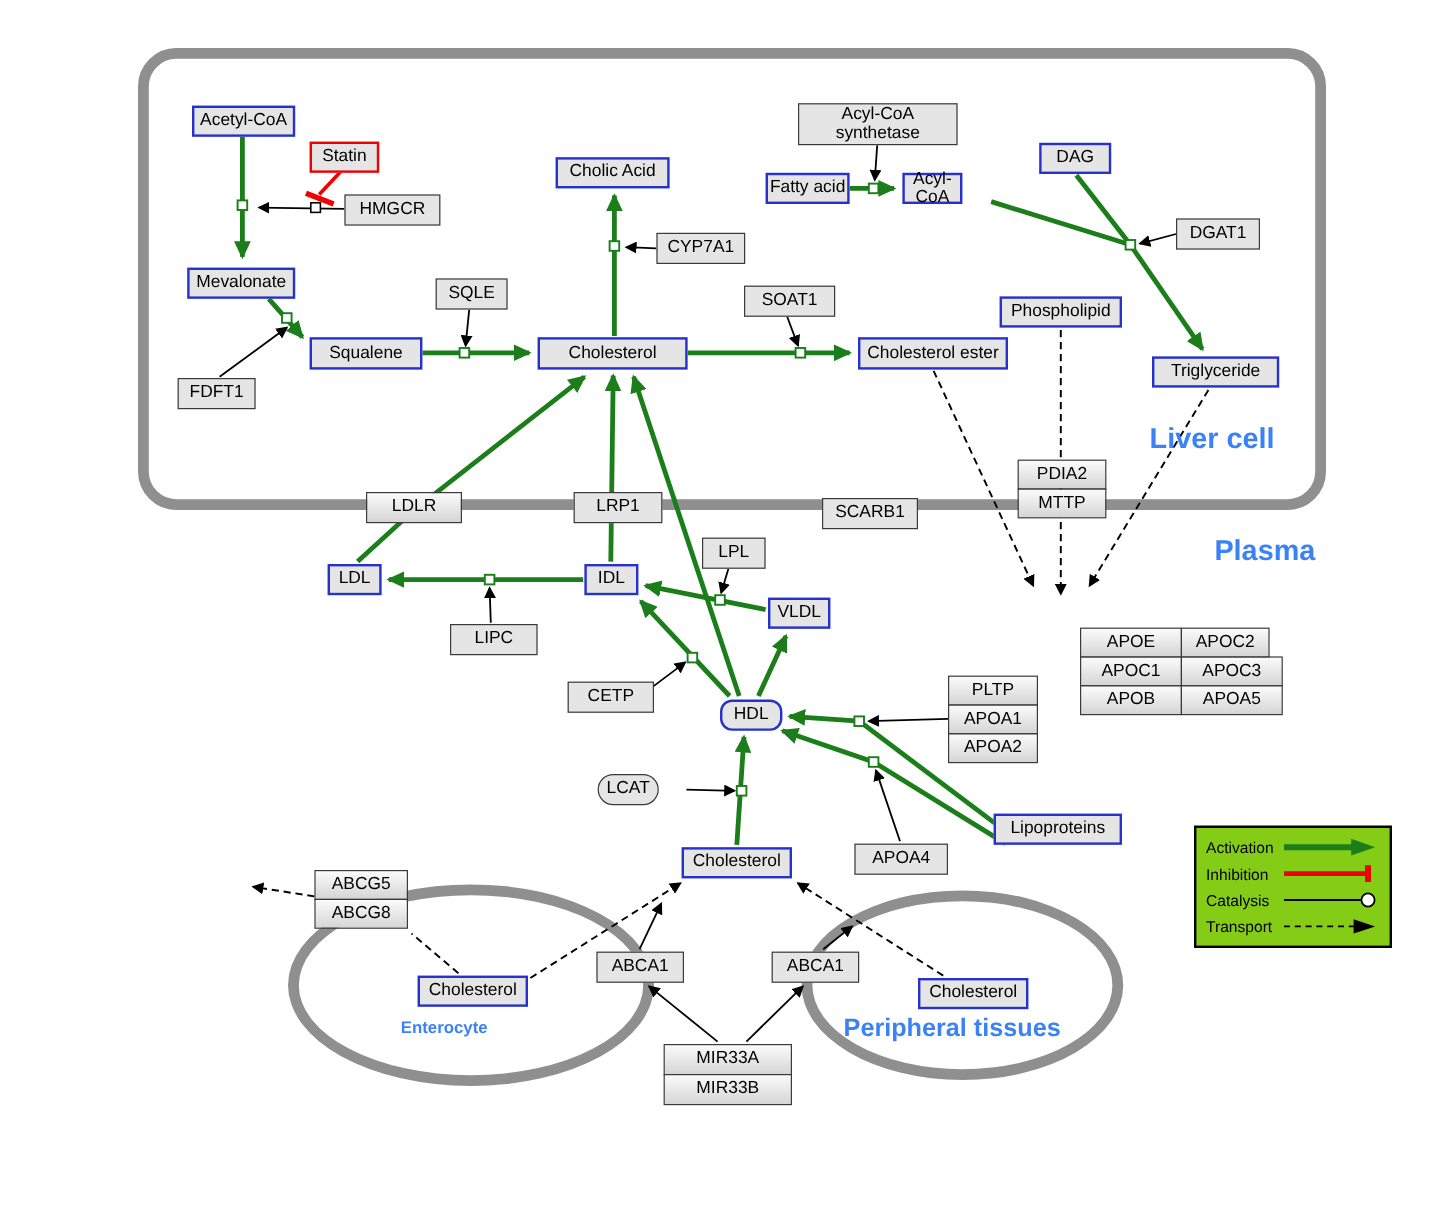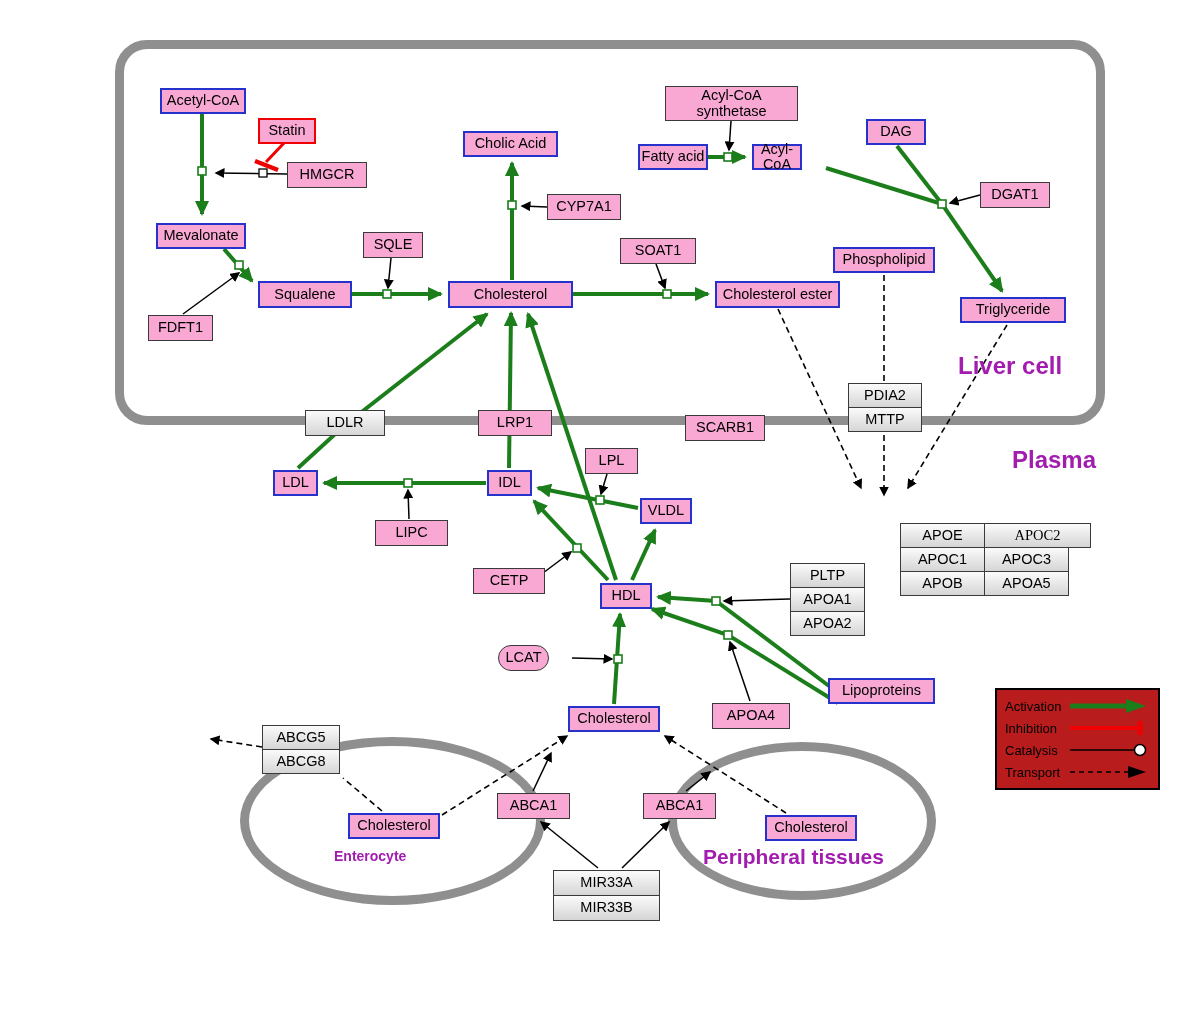--- a/index.html
+++ b/index.html
@@ -4,37 +4,37 @@
 <style>
   * { box-sizing: border-box; }
   html,body { margin:0; padding:0; background:#fff; font-family:"Liberation Sans",sans-serif; }
   #canvas { position:relative; width:1200px; height:1013px; background:#fff; overflow:hidden; }
 
   .compartment { position:absolute; border:9px solid var(--compartment-gray,#8f8f8f); background:transparent; z-index:1; }
   #liver-compartment { left:115px; top:40px; width:990px; height:385px; border-radius:32px; }
   #enterocyte-compartment { left:240px; top:737px; width:305px; height:168px; border-radius:50%; }
   #peripheral-compartment { left:668px; top:742px; width:268px; height:158px; border-radius:50%; }
 
-  .comp-label { position:absolute; font-weight:bold; color:#a21caf; z-index:4; white-space:nowrap; }
+  .comp-label { position:absolute; font-weight:bold; color:#3b82f6; z-index:4; white-space:nowrap; }
   #liver-label { left:958px; top:352px; font-size:24px; }
   #plasma-label { left:968px; top:446px; font-size:24px;margin-left:44px; }
   #enterocyte-label { left:334px; top:848px; font-size:14px; }
   #peripheral-label { left:703px; top:845px; font-size:21px; }
 
   #edges { position:absolute; left:0; top:0; z-index:2; }
   #nodes-layer { position:absolute; left:0; top:0; width:100%; height:100%; z-index:3; pointer-events:none; }
   .node { position:absolute; display:flex; align-items:center; justify-content:center; text-align:center;
-          background:#f9a8d4; color:#000; font-size:14.5px; line-height:1.05; padding:1px; pointer-events:auto; }
+          background:#e5e5e5; color:#000; font-size:14.5px; line-height:1.05; padding:1px; pointer-events:auto; }
   .node.met   { border:2px solid var(--metabolite-blue,#2632cb); }
   .node.gene  { border:1px solid #3a3a3a; }
   .node.group { border:1px solid #3a3a3a; background:linear-gradient(#fbfbfb,#d5d5d5); }
   .node.inh   { border:2px solid var(--inhibition-red,#f00); }
 
   #legend { position:absolute; left:995px; top:688px; width:165px; height:102px; border:2px solid #000;
-            background:#b91c1c; z-index:4; display:flex; flex-direction:column; justify-content:space-evenly; padding:3px 8px; }
+            background:#84cc16; z-index:4; display:flex; flex-direction:column; justify-content:space-evenly; padding:3px 8px; }
   .legend-row { display:flex; align-items:center; justify-content:space-between; }
   .legend-label { font-size:13px; color:#000; }
   .legend-glyph { width:82px; height:18px; flex:0 0 auto; }
 </style>
 </head>
 <body>
 
 <div id="canvas">
 
   <div class="compartment" id="liver-compartment"></div>
@@ -155,30 +155,30 @@
       <div class="node gene" style="left: 478px; top: 410px; width: 74px; height: 26px;">LRP1</div>
       <div class="node gene" style="left: 685px; top: 415px; width: 80px; height: 26px;">SCARB1</div>
       <div class="node group" style="left: 848px; top: 383px; width: 74px; height: 25px;">PDIA2</div>
       <div class="node group" style="left: 848px; top: 407px; width: 74px; height: 25px;">MTTP</div>
       <div class="node met" style="left: 273px; top: 470px; width: 45px; height: 26px;">LDL</div>
       <div class="node met" style="left: 487px; top: 470px; width: 45px; height: 26px;">IDL</div>
       <div class="node gene" style="left: 585px; top: 448px; width: 53px; height: 26px;">LPL</div>
       <div class="node met" style="left: 640px; top: 498px; width: 52px; height: 26px;">VLDL</div>
       <div class="node gene" style="left: 375px; top: 520px; width: 73px; height: 26px;">LIPC</div>
       <div class="node gene" style="left: 473px; top: 568px; width: 72px; height: 26px;">CETP</div>
-      <div class="node met" style="left: 600px; top: 583px; width: 52px; height: 26px;">HDL</div>
+      <div class="node met" style="left: 600px; top: 583px; width: 52px; height: 26px; border-radius: 10px;">HDL</div>
       <div class="node group" style="left: 790px; top: 563px; width: 75px; height: 25px;">PLTP</div>
       <div class="node group" style="left: 790px; top: 587px; width: 75px; height: 25px;">APOA1</div>
       <div class="node group" style="left: 790px; top: 611px; width: 75px; height: 25px;">APOA2</div>
       <div class="node gene" style="left: 498px; top: 645px; width: 51px; height: 26px; border-radius: 13px;">LCAT</div>
       <div class="node gene" style="left: 712px; top: 703px; width: 78px; height: 26px;">APOA4</div>
       <div class="node met" style="left: 828px; top: 678px; width: 107px; height: 26px;">Lipoproteins</div>
       <div class="node met" style="left: 568px; top: 706px; width: 92px; height: 26px;">Cholesterol</div>
       <div class="node group" style="left: 900px; top: 523px; width: 85px; height: 25px;">APOE</div>
-      <div class="node group" style="left: 984px; top: 523px; width: 107px; height: 25px; font-family: Liberation Serif, serif;">APOC2</div>
+      <div class="node group" style="left: 984px; top: 523px; width: 74px; height: 25px;">APOC2</div>
       <div class="node group" style="left: 900px; top: 547px; width: 85px; height: 25px;">APOC1</div>
       <div class="node group" style="left: 984px; top: 547px; width: 85px; height: 25px;">APOC3</div>
       <div class="node group" style="left: 900px; top: 571px; width: 85px; height: 25px;">APOB</div>
       <div class="node group" style="left: 984px; top: 571px; width: 85px; height: 25px;">APOA5</div>
       <div class="node group" style="left: 262px; top: 725px; width: 78px; height: 25px;">ABCG5</div>
       <div class="node group" style="left: 262px; top: 749px; width: 78px; height: 25px;">ABCG8</div>
       <div class="node met" style="left: 348px; top: 813px; width: 92px; height: 26px;">Cholesterol</div>
       <div class="node gene" style="left: 497px; top: 793px; width: 73px; height: 26px;">ABCA1</div>
       <div class="node gene" style="left: 643px; top: 793px; width: 73px; height: 26px;">ABCA1</div>
       <div class="node met" style="left: 765px; top: 815px; width: 92px; height: 26px;">Cholesterol</div>

